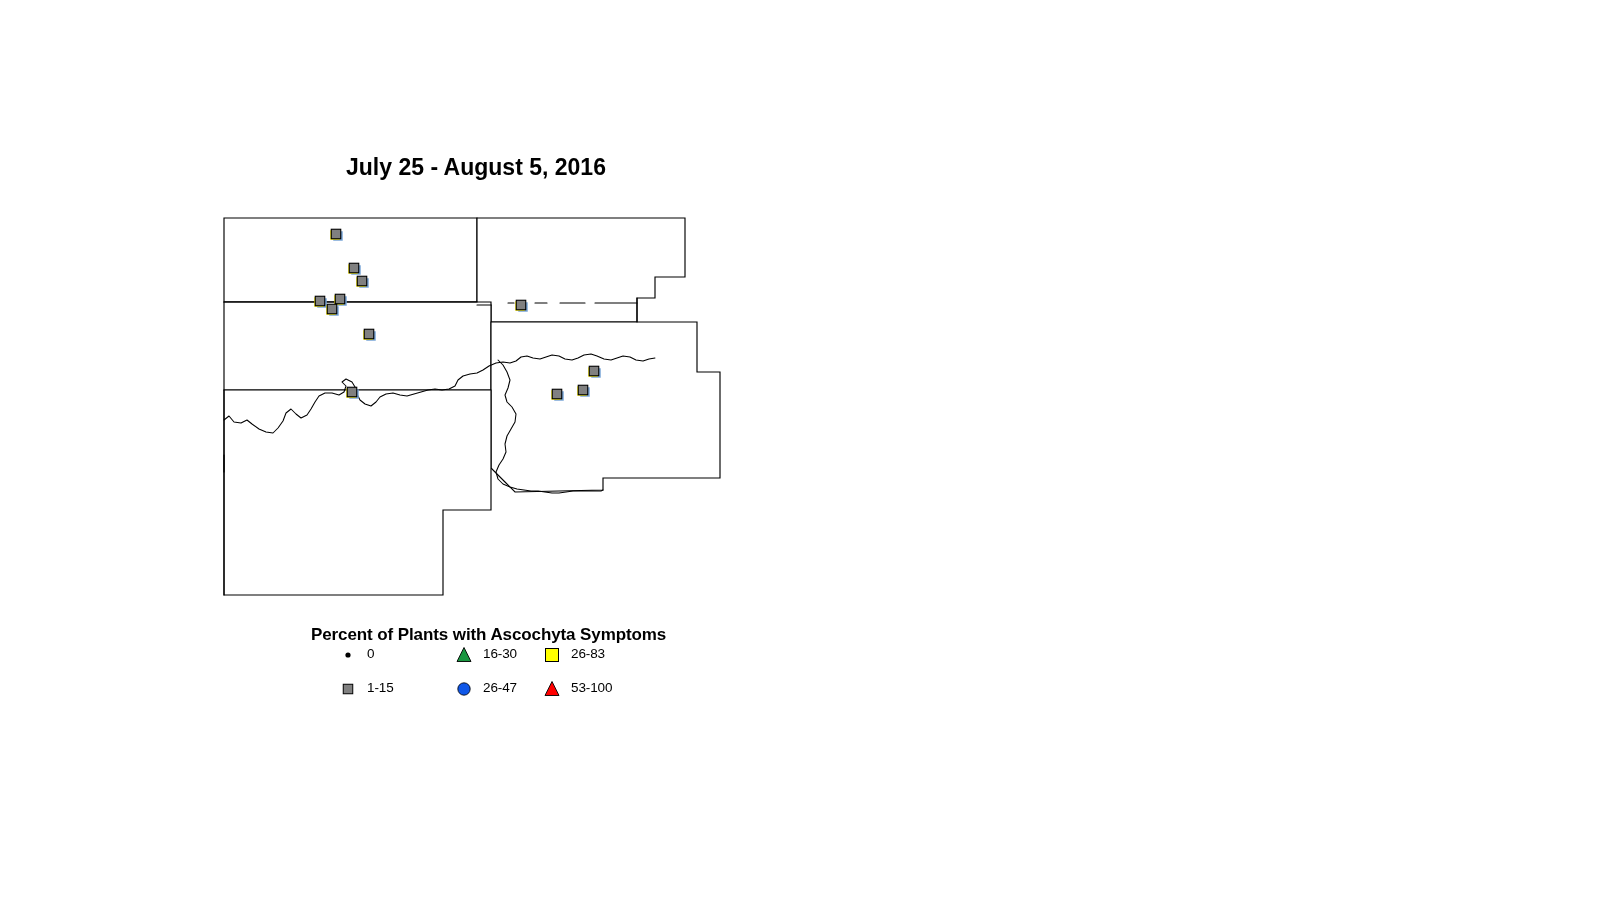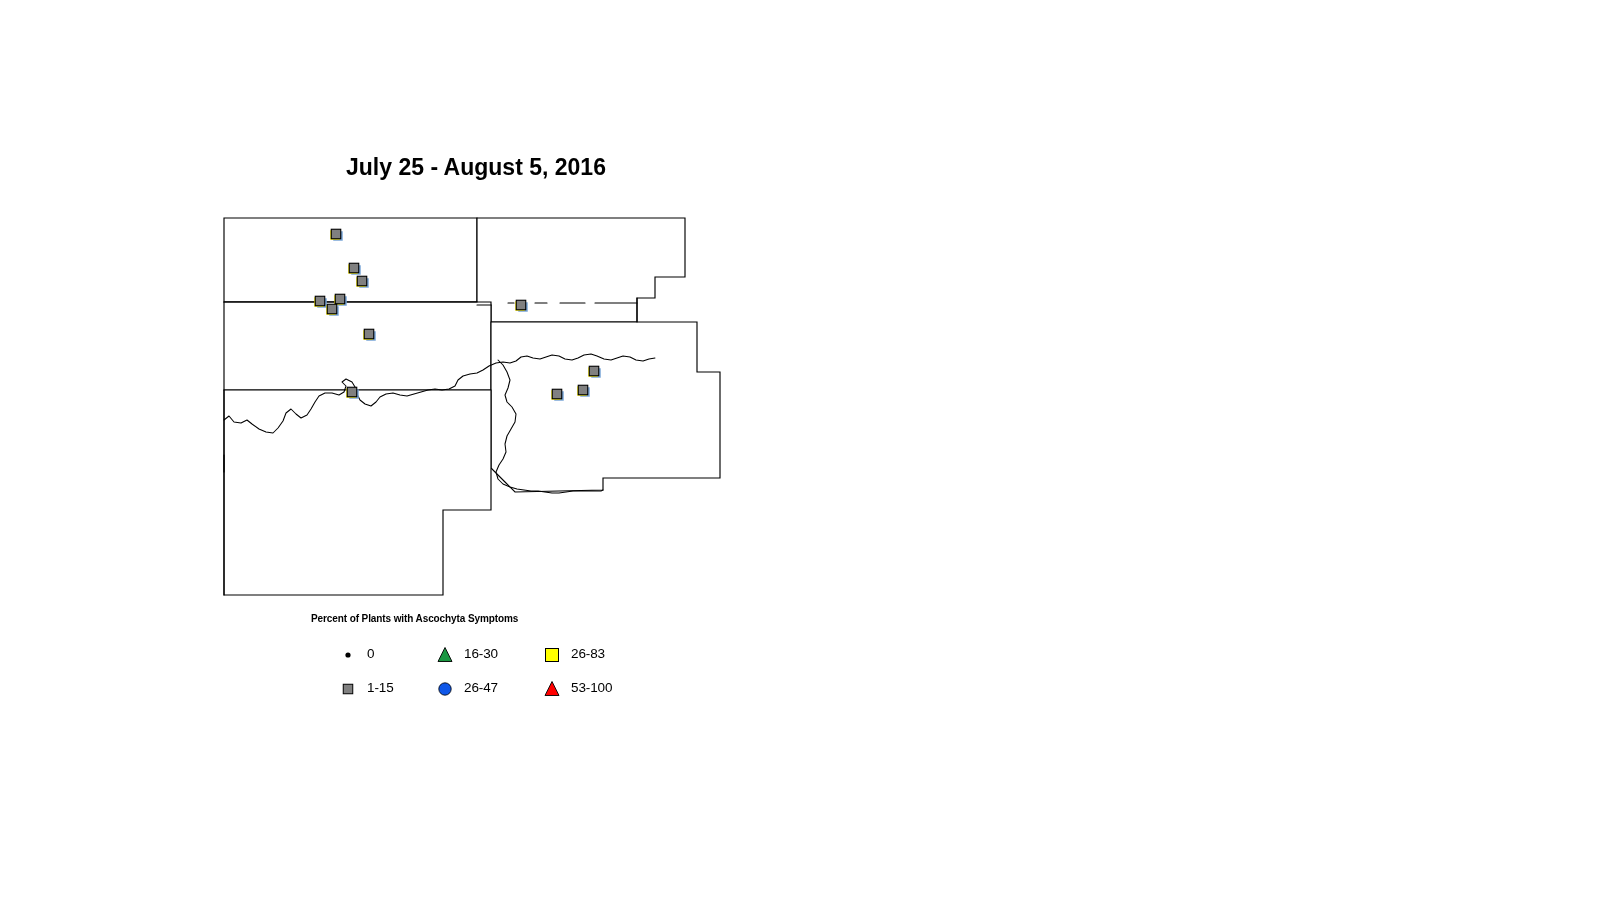--- a/index.html
+++ b/index.html
@@ -95,40 +95,40 @@
   #legend {
     position: absolute;
     left: 311px;
     top: 613px;
     width: 420px;
     height: 95px;
   }
   #legend-title {
     position: absolute;
     left: 0px;
-    top: 0px;
-    font-size: 10px;
+    top: 12px;
+    font-size: 17px;
     font-weight: bold;
     white-space: nowrap;
     letter-spacing: -0.1px;
   }
   .legend-row {
     position: absolute;
     left: 0px;
     width: 420px;
     height: 26px;
   }
   #legend-row-0 { top: 29px; }
   #legend-row-1 { top: 63px; }
   .legend-item {
     position: absolute;
     height: 26px;
   }
   .legend-col-0 { left: 24px;  width: 110px; }
-  .legend-col-1 { left: 121px; width: 120px; }
+  .legend-col-1 { left: 140px; width: 120px; }
   .legend-col-2 { left: 228px; width: 130px; }
   .legend-swatch {
     position: absolute;
     left: 0px;
     top: 0px;
     width: 26px;
     height: 26px;
   }
   .legend-swatch svg { display: block; }
   .legend-label {

